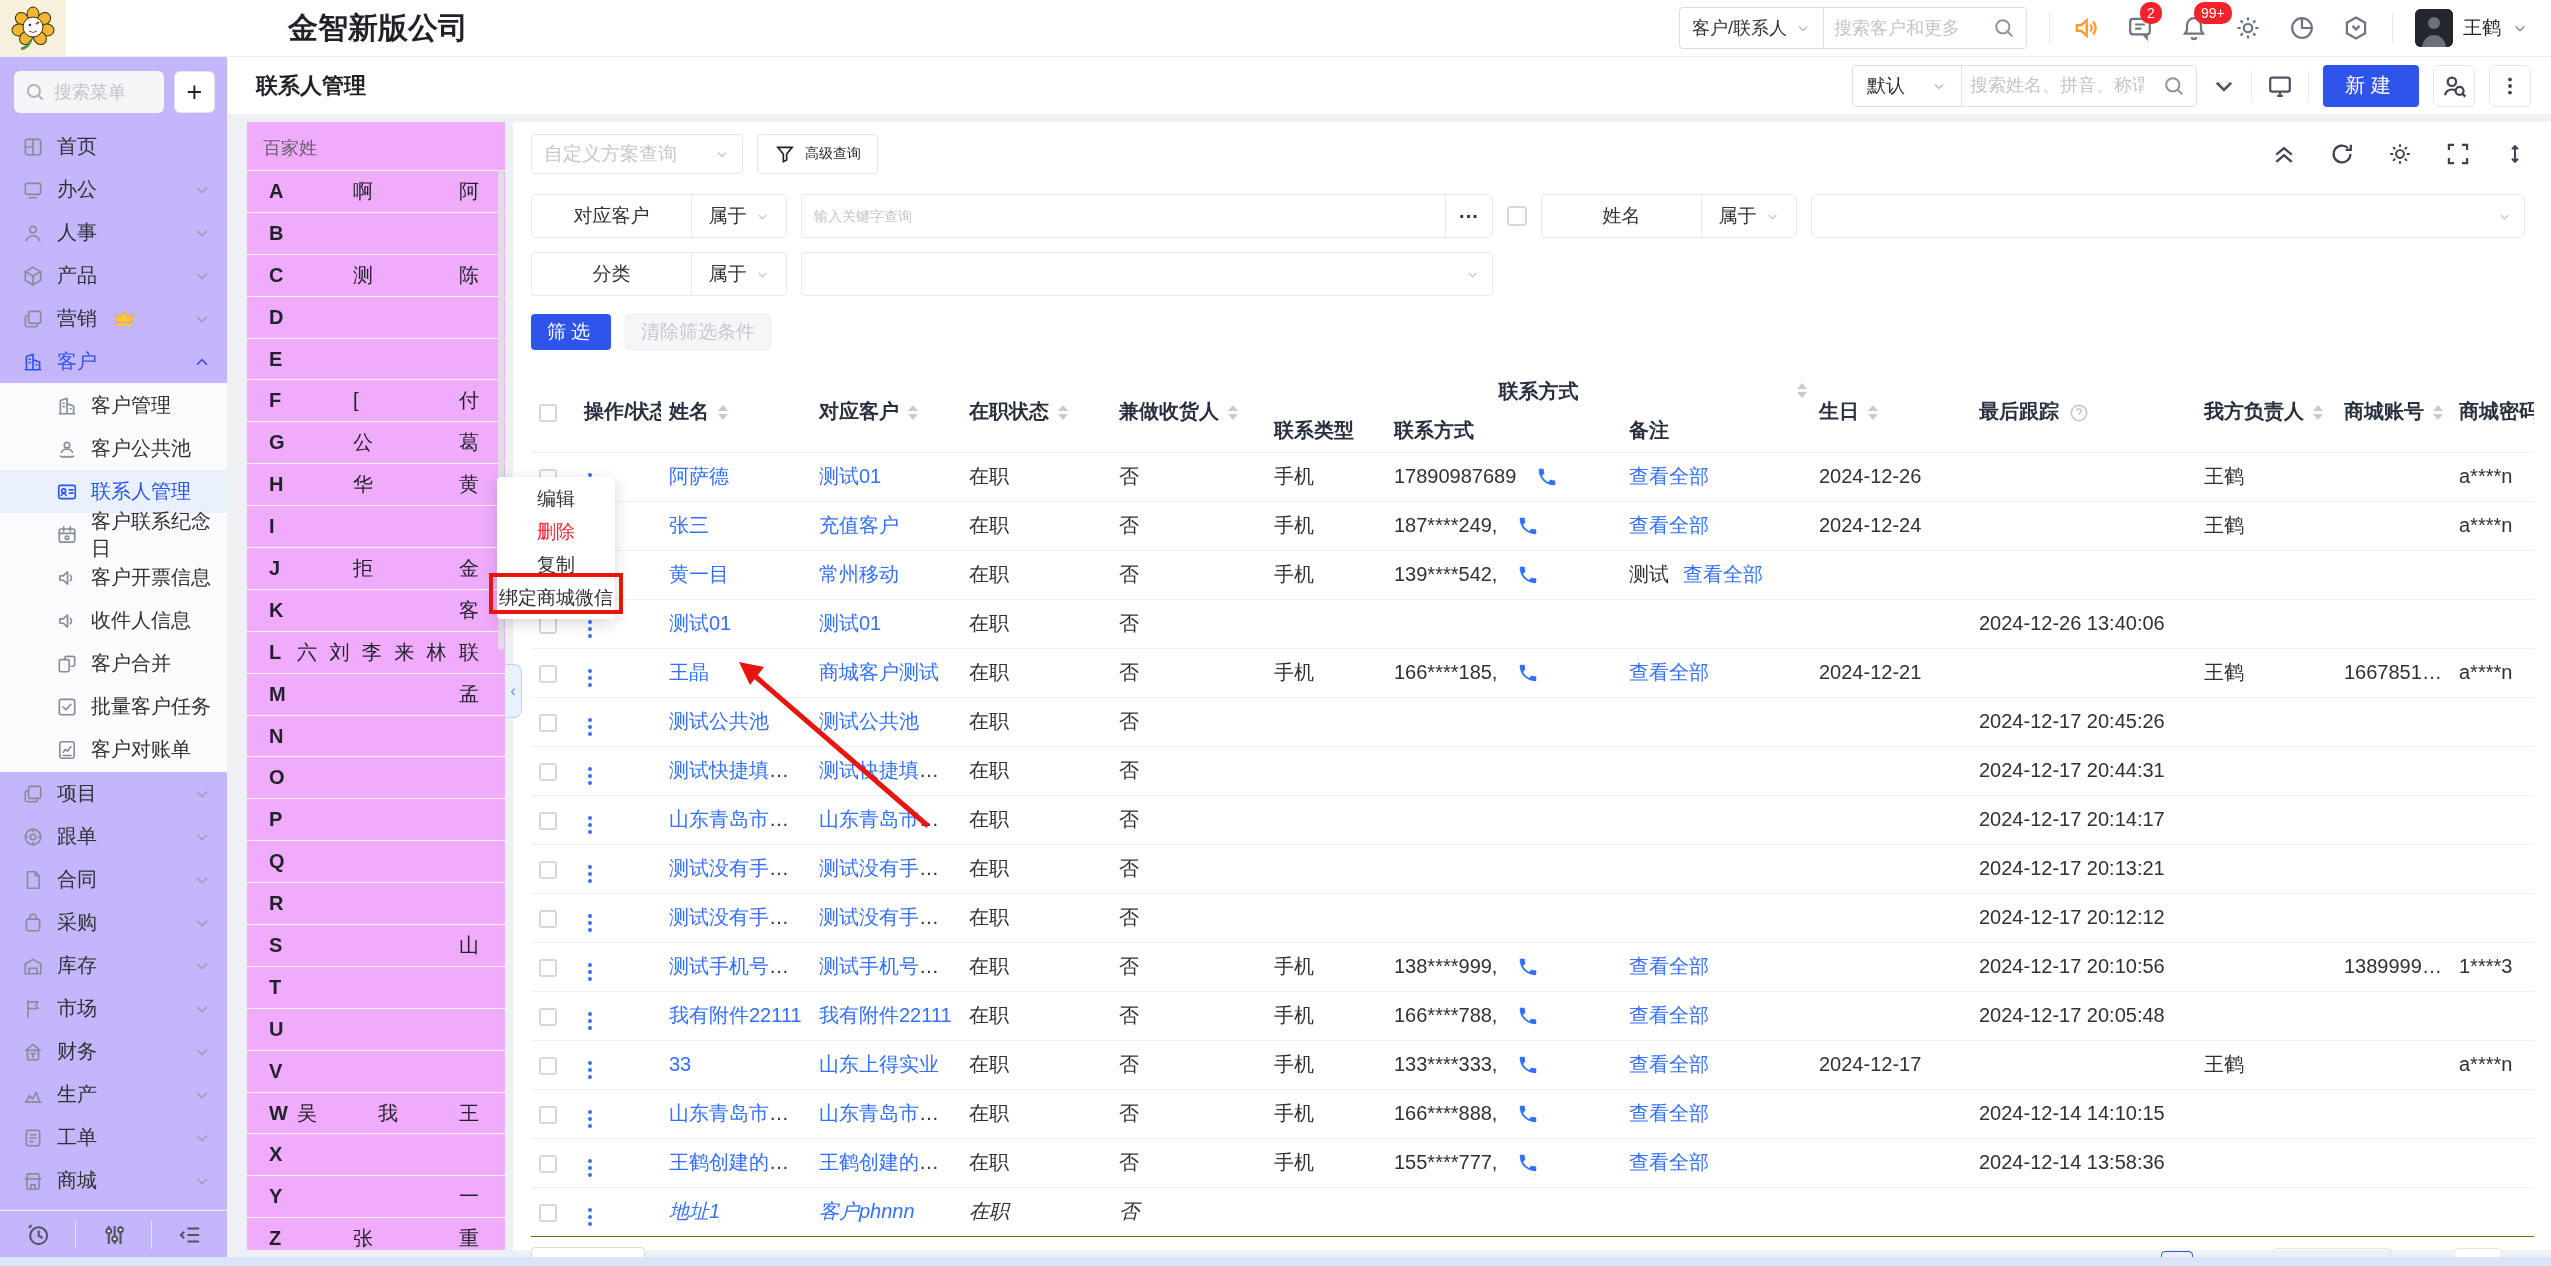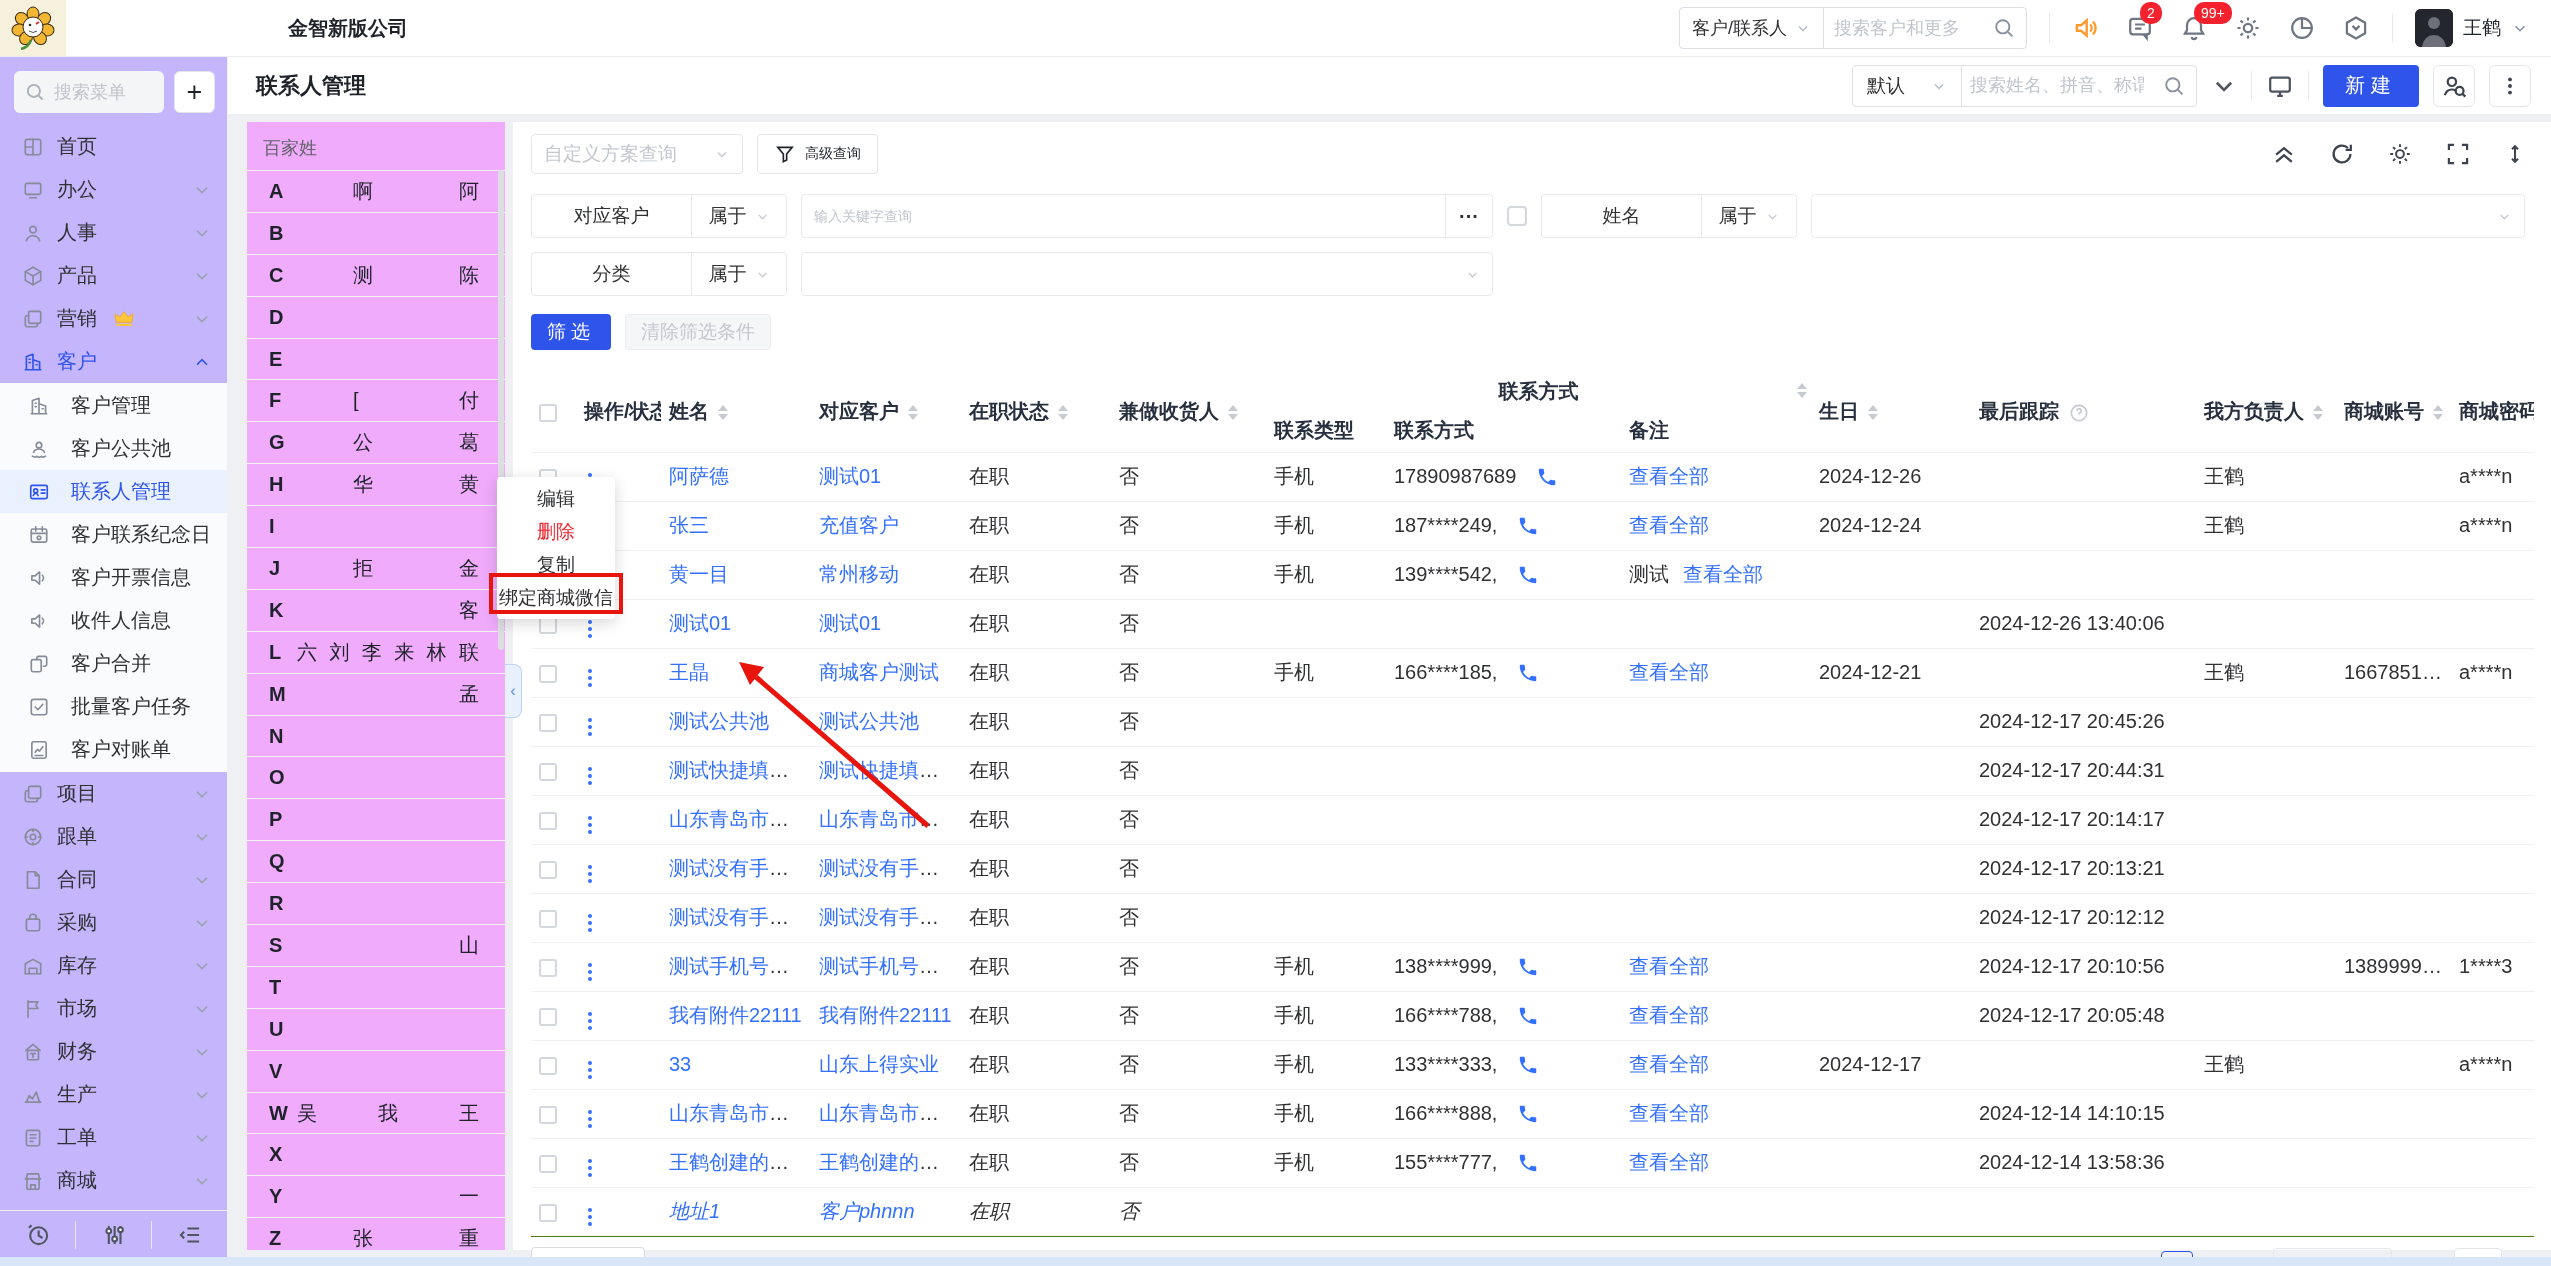--- a/index.html
+++ b/index.html
@@ -4,21 +4,21 @@
 <style>
   * { box-sizing: border-box; margin:0; padding:0; }
   html,body { width:2551px; height:1266px; }
   body { font-family:"Liberation Sans","DejaVu Sans",sans-serif; color:#303133; background:#fff; overflow:hidden; position:relative; }
   input { font-family:inherit; }
   input::placeholder { color:#c0c4cc; }
 
   
   .topbar { height:57px; display:flex; align-items:center; background:#fff; border-bottom:1px solid #ebedf0; position:relative; z-index:6; }
   .logo-box { width:66px; height:56px; background:#f6f1dd; display:flex; align-items:center; justify-content:center; }
-  .company { margin-left:222px; font-size:20px; font-weight:bold; color:#1f2329; }
+  .company { margin-left:222px; font-size:30px; font-weight:bold; color:#1f2329; }
   .topbar-right { margin-left:auto; display:flex; align-items:center; gap:22px; padding-right:22px; }
   .tb-search { display:flex; align-items:center; border:1px solid #dcdfe4; border-radius:4px; height:42px; background:#fff; }
   .tb-cat { display:flex; align-items:center; gap:8px; padding:0 12px; height:100%; border-right:1px solid #dcdfe4; font-size:18px; color:#303133; }
   .tb-input { border:none; outline:none; width:168px; padding:0 10px; font-size:18px; background:transparent; }
   .tb-search .s-ic { margin-right:10px; color:#8a919f; display:flex; }
   .tb-icons { display:flex; align-items:center; gap:26px; }
   .tb-ic { position:relative; color:#6f7683; display:flex; }
   .tb-ic.orange { color:#ff9a2d; }
   .badge { position:absolute; top:-12px; left:14px; background:#f5222d; color:#fff; font-size:14px; line-height:1; padding:4px 7px; border-radius:10px; white-space:nowrap; }
   .divider-v { width:1px; height:30px; background:#e7e9ee; }
@@ -36,21 +36,21 @@
   .sb-search { flex:1; height:42px; background:#f4f5f7; border-radius:6px; display:flex; align-items:center; gap:8px; padding:0 10px; color:#aab0ba; }
   .sb-search input { border:none; outline:none; background:transparent; width:100px; font-size:18px; }
   .sb-plus { width:42px; height:42px; border:1px solid #e2e4e9; border-radius:6px; display:flex; align-items:center; justify-content:center; font-size:27px; color:#1f2329; background:#fff; cursor:pointer; }
   .sb-menu { flex:1; overflow:hidden; padding-top:4px; }
   .sb-item { height:43px; display:flex; align-items:center; gap:13px; padding:0 16px 0 22px; font-size:20px; color:#303133; cursor:pointer; }
   .sb-ic { display:flex; color:#868c98; }
   .sb-item.active, .sb-item.active .sb-ic, .sb-item.active .sb-chev { color:#2f54eb; }
   .sb-chev { margin-left:auto; color:#9aa0ab; display:flex; }
   .crown { display:flex; margin-left:2px; }
   .sb-sub { background:#fafbfd; padding:1px 0; }
-  .sb-subitem { height:43px; display:flex; align-items:center; gap:21px; padding-left:28px; font-size:20px; color:#303133; cursor:pointer; }
+  .sb-subitem { height:43px; display:flex; align-items:center; gap:13px; padding-left:56px; font-size:20px; color:#303133; cursor:pointer; }
   .sb-subitem.sel { background:#e9f1ff; color:#2f54eb; }
   .sb-subitem.sel .sb-ic { color:#2f54eb; }
   .sb-footer { height:48px; border-top:1px solid #eef0f2; display:flex; align-items:center; }
   .sb-foot-cell { flex:1; display:flex; align-items:center; justify-content:center; color:#4e5560; height:28px; }
   .sb-foot-cell + .sb-foot-cell { border-left:1px solid #e7e9ee; }
 
   
   .content { flex:1; background:#eef0f4; display:flex; flex-direction:column; min-width:0; }
   .subheader { height:58px; background:#fff; border-bottom:1px solid #eef0f2; display:flex; align-items:center; padding:0 20px 0 28px; position:relative; z-index:5; }
   .page-title { font-size:22px; font-weight:bold; color:#1f2329; }

